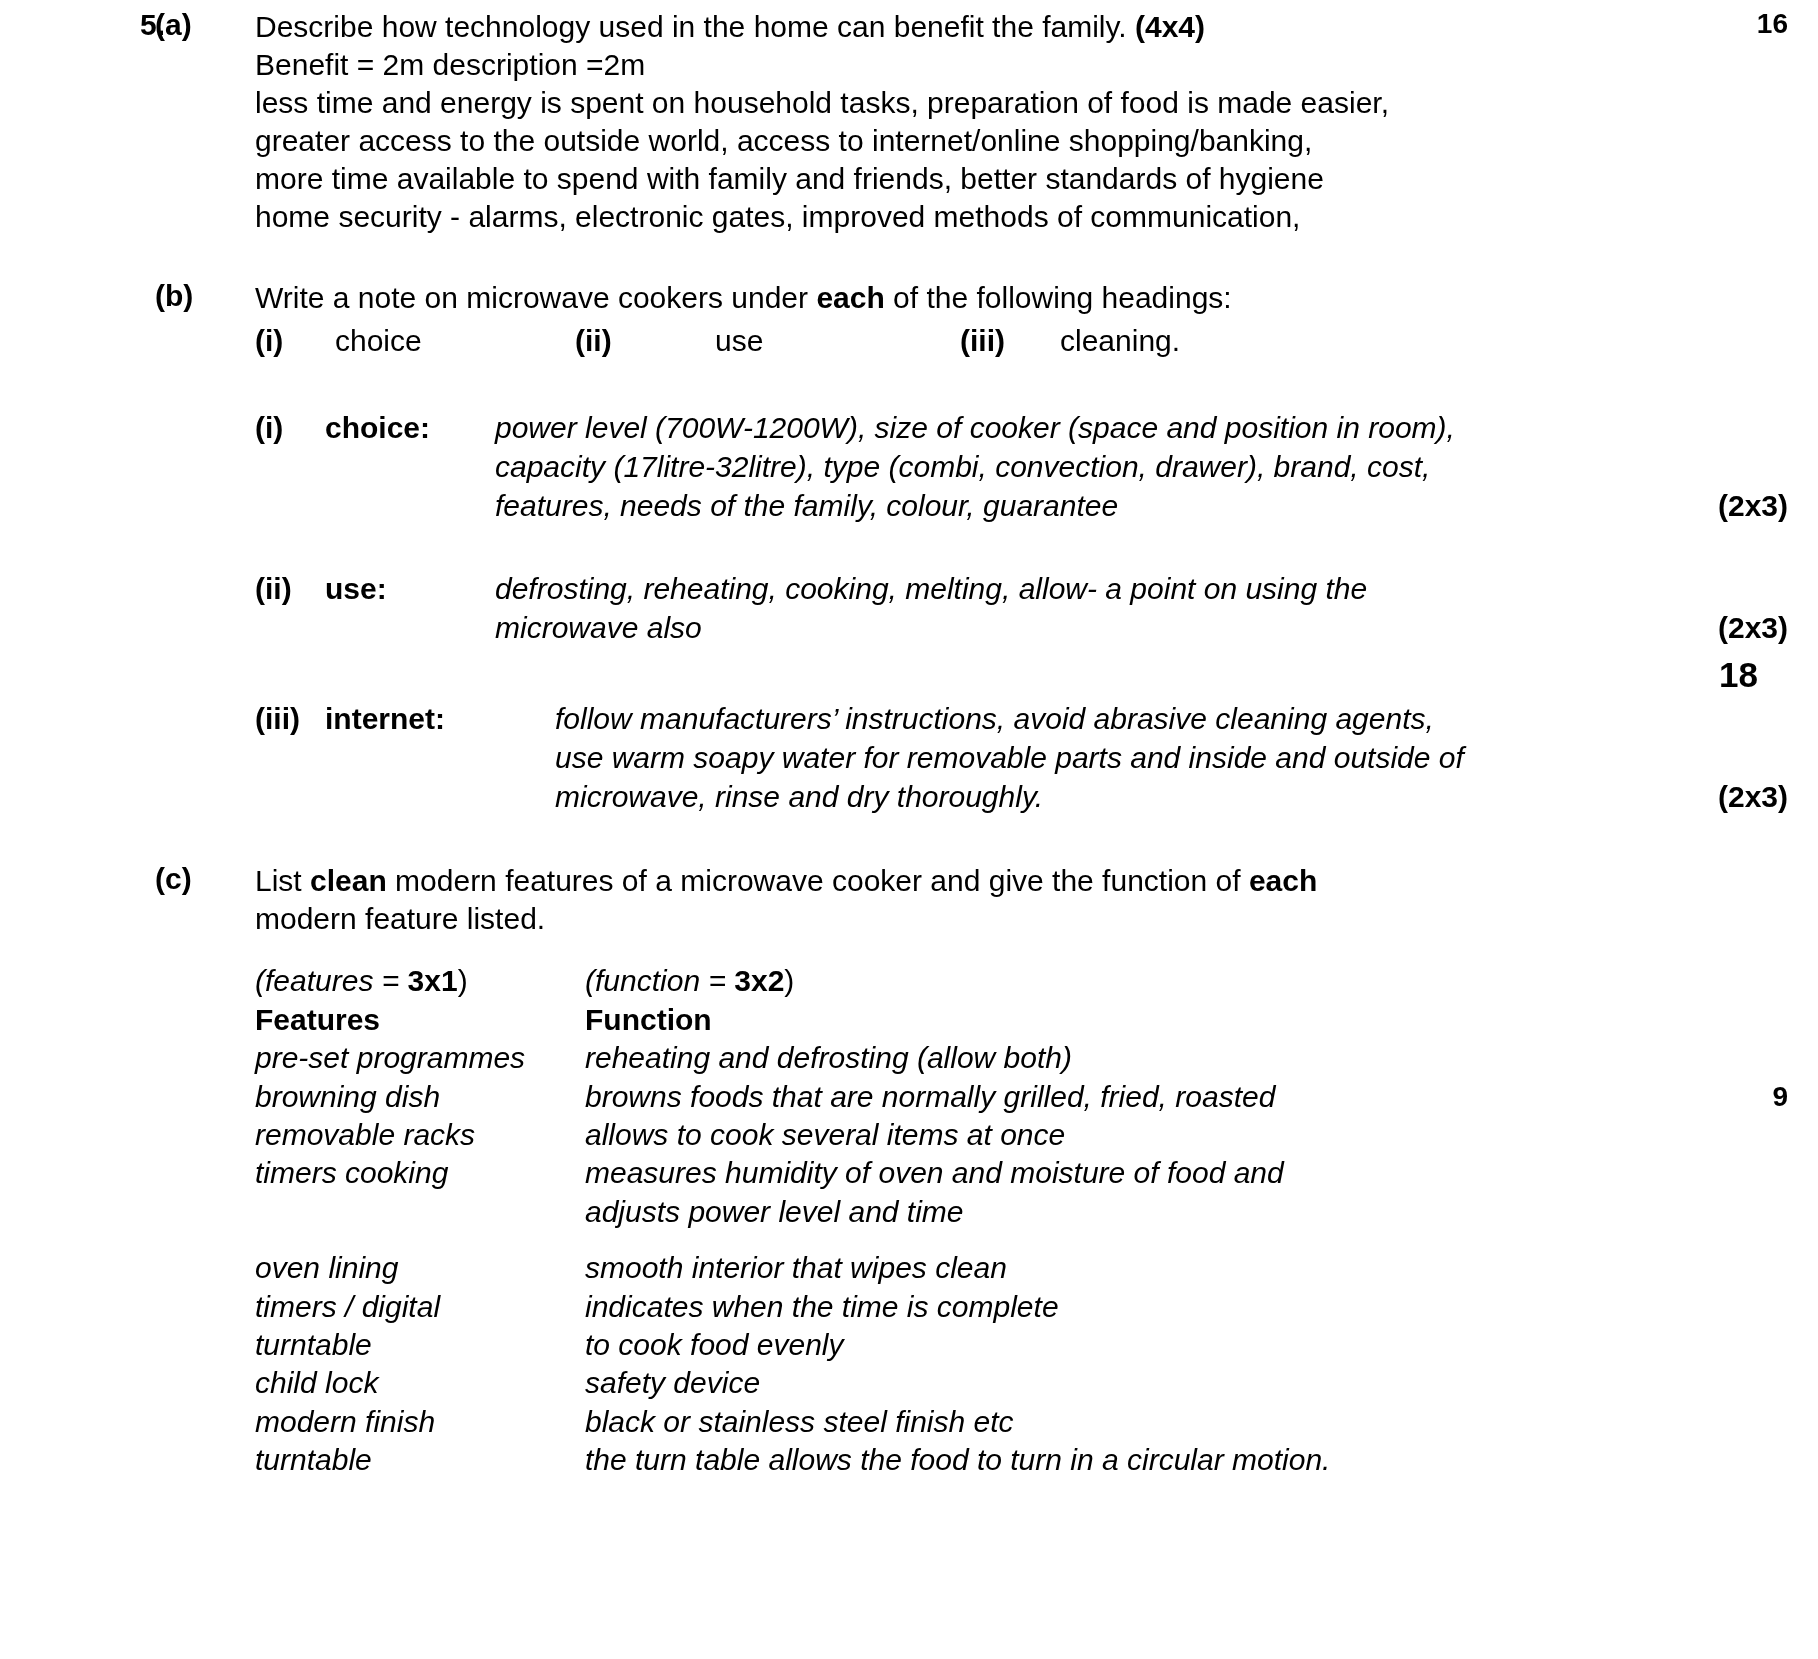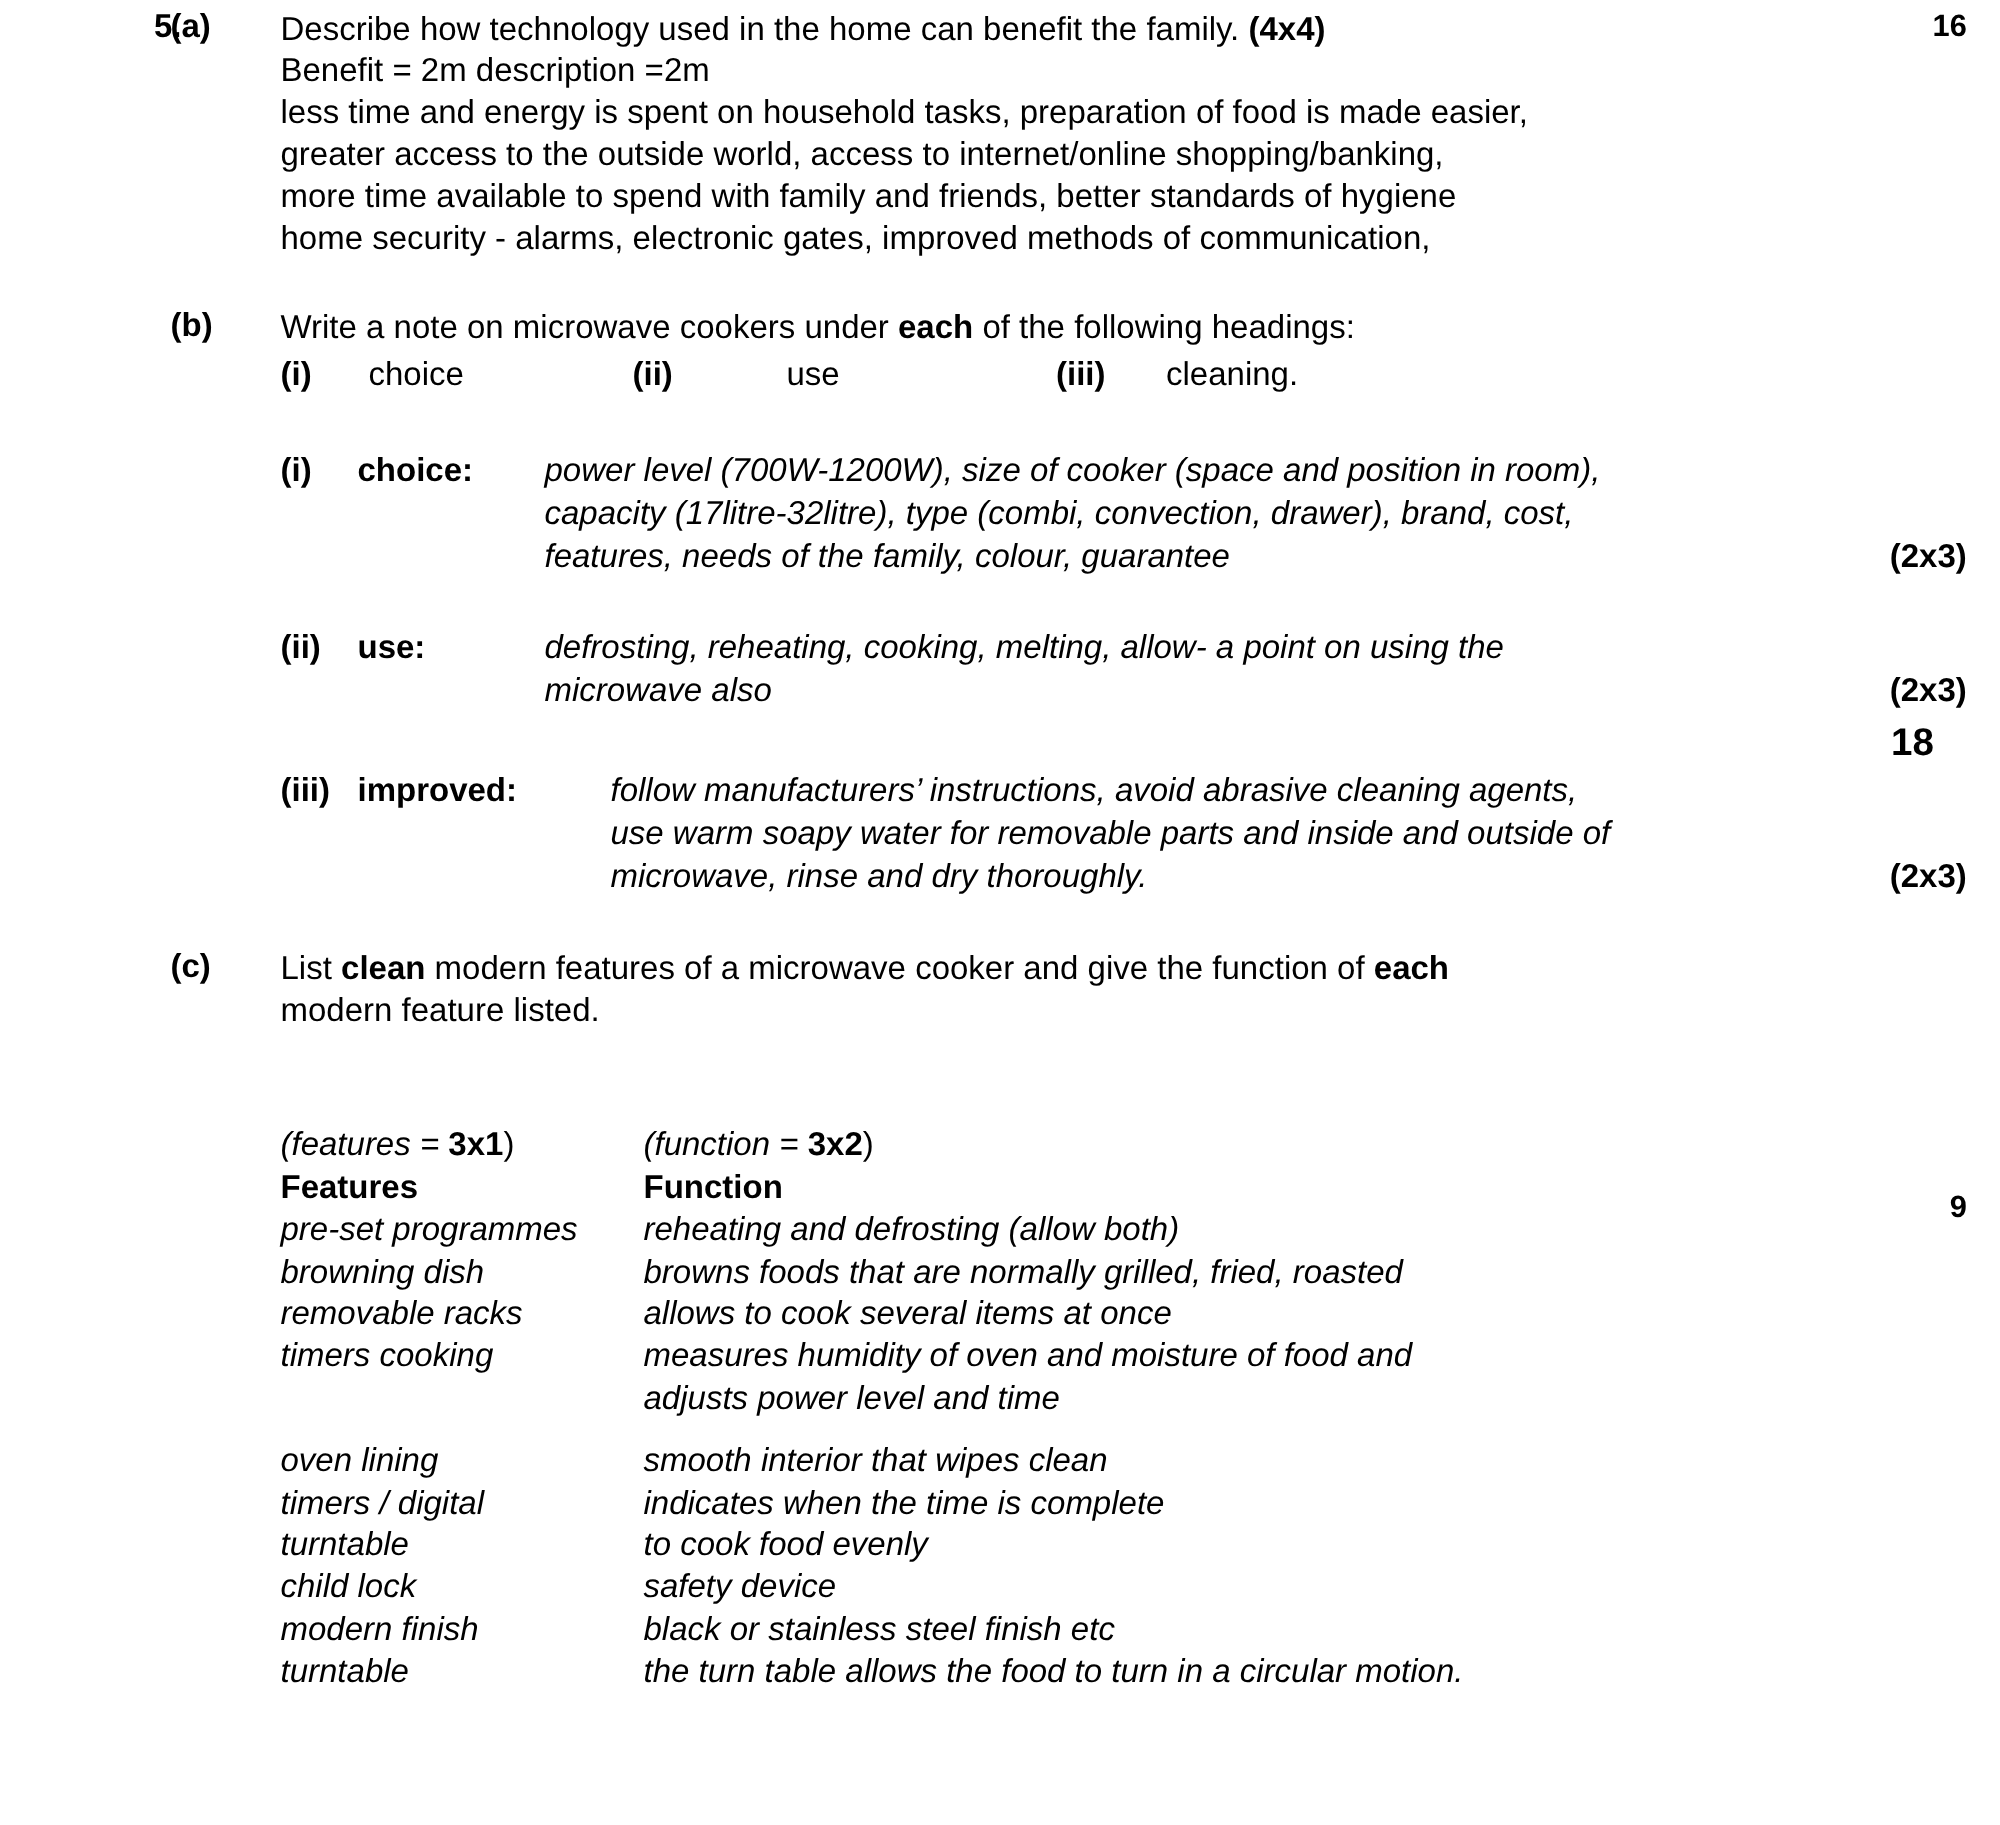--- a/index.html
+++ b/index.html
@@ -203,40 +203,40 @@
         <span class="s-text">
           <span class="hang">defrosting, reheating, cooking, melting, allow- a point on using the</span>
           <span class="hang"><span class="right-mark">(2x3)</span><span>microwave also</span></span>
         </span>
       </div>
 
       <div style="text-align:right; font-weight:bold; font-size:35px; padding-right:30px; margin-top:6px;">18</div>
 
       <div class="sub" style="margin-top:2px;">
         <span class="s-rom">(iii)</span>
-        <span class="s-key" style="min-width:230px;">improved:</span>
+        <span class="s-key" style="min-width:230px;">internet:</span>
         <span class="s-text">
           <span class="hang">follow manufacturers’ instructions, avoid abrasive cleaning agents,</span>
           <span class="hang">use warm soapy water for removable parts and inside and outside of</span>
           <span class="hang"><span class="right-mark">(2x3)</span><span>microwave, rinse and dry thoroughly.</span></span>
         </span>
       </div>
 
     </div>
     <div class="marks"></div>
   </div>
 
   <div class="qrow" style="margin-top:46px;">
     <div class="col-num"></div>
     <div class="col-part">(c)</div>
     <div class="col-body">
       <div class="line"><span>List </span><span class="bold">clean</span><span> modern features of a microwave cooker and give the function of </span><span class="bold">each</span></div>
       <div class="line">modern feature listed.</div>
 
-      <table class="ff-table" style="margin-top:84px;">
+      <table class="ff-table" style="margin-top:24px;">
         <tbody>
             <tr>
           <td class="ff-col1"><span class="ital">(features = </span><span class="bold">3x1</span><span>)</span></td>
           <td class="ff-col2"><span class="ital">(function = </span><span class="bold">3x2</span><span>)</span></td>
         </tr>
         <tr>
           <td class="ff-col1 ff-head">Features</td>
           <td class="ff-col2 ff-head">Function</td>
         </tr>
 

